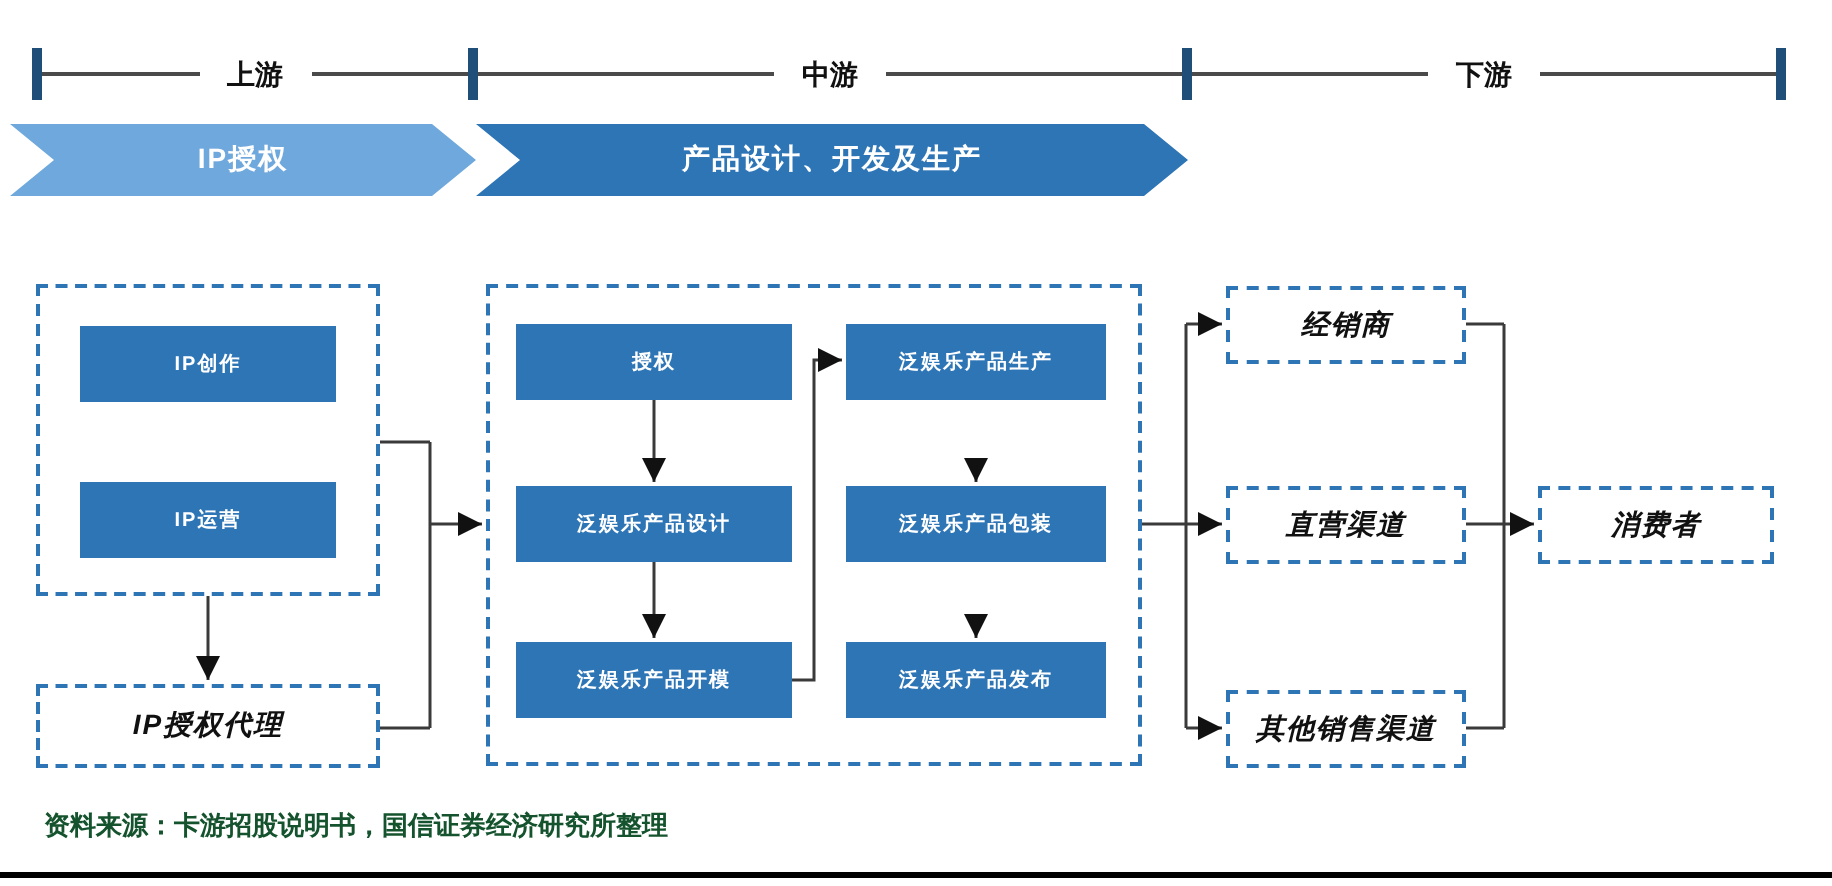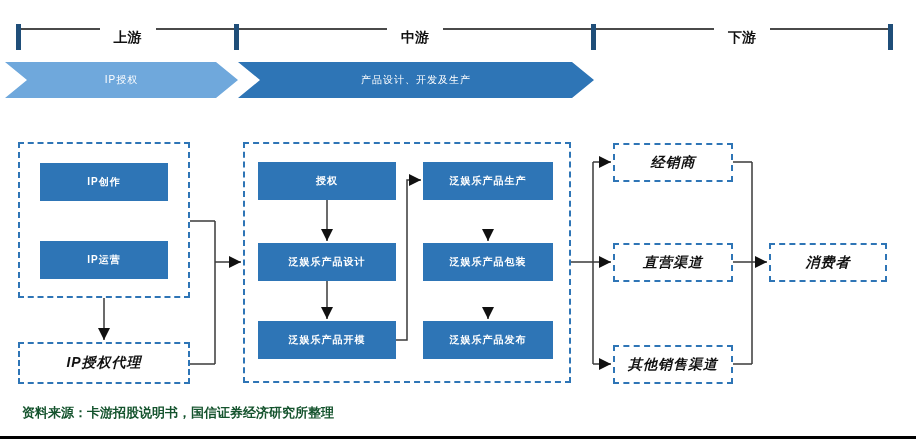--- a/index.html
+++ b/index.html
@@ -2,30 +2,30 @@
 <html><head>
 <meta charset="utf-8">
 <style>
   html,body{margin:0;padding:0;background:#fff;}
   .canvas{
     position:relative;width:916px;height:443px;background:#fff;overflow:hidden;
     font-family:"Liberation Sans","DejaVu Sans",sans-serif;
   }
   
   .tick{position:absolute;top:24px;width:5px;height:26px;background:#1f4e79;}
-  .rseg{position:absolute;top:28px;height:18px;display:flex;align-items:flex-start;gap:14px;}
+  .rseg{position:absolute;top:28px;height:18px;display:flex;align-items:center;gap:14px;}
   .rseg .rline{flex:1;height:0;border-top:2px solid #4a4a4a;}
   .rseg .rlabel{font-size:14px;font-weight:bold;color:#111;white-space:nowrap;line-height:18px;}
   
   .chev{
     position:absolute;top:62px;height:36px;
     clip-path:polygon(0 0,calc(100% - 22px) 0,100% 50%,calc(100% - 22px) 100%,0 100%,22px 50%);
     display:flex;align-items:center;justify-content:center;
   }
-  .chev span{color:#fff;font-size:10px;font-weight:normal;letter-spacing:1px;white-space:nowrap;}
+  .chev span{color:#fff;font-size:14px;font-weight:bold;letter-spacing:1px;white-space:nowrap;}
   
   .sbox{
     position:absolute;background:#2e75b6;color:#ffffff;font-size:10px;font-weight:bold;
     display:flex;align-items:center;justify-content:center;letter-spacing:1px;white-space:nowrap;
   }
   .dbox{position:absolute;border:2px dashed #2e75b6;box-sizing:border-box;background:transparent;}
   .dbox.labeled{display:flex;align-items:center;justify-content:center;
     color:#111;font-size:14px;font-weight:bold;letter-spacing:1px;white-space:nowrap;font-style:italic;}
   
   .wires{position:absolute;left:0;top:0;pointer-events:none;}

